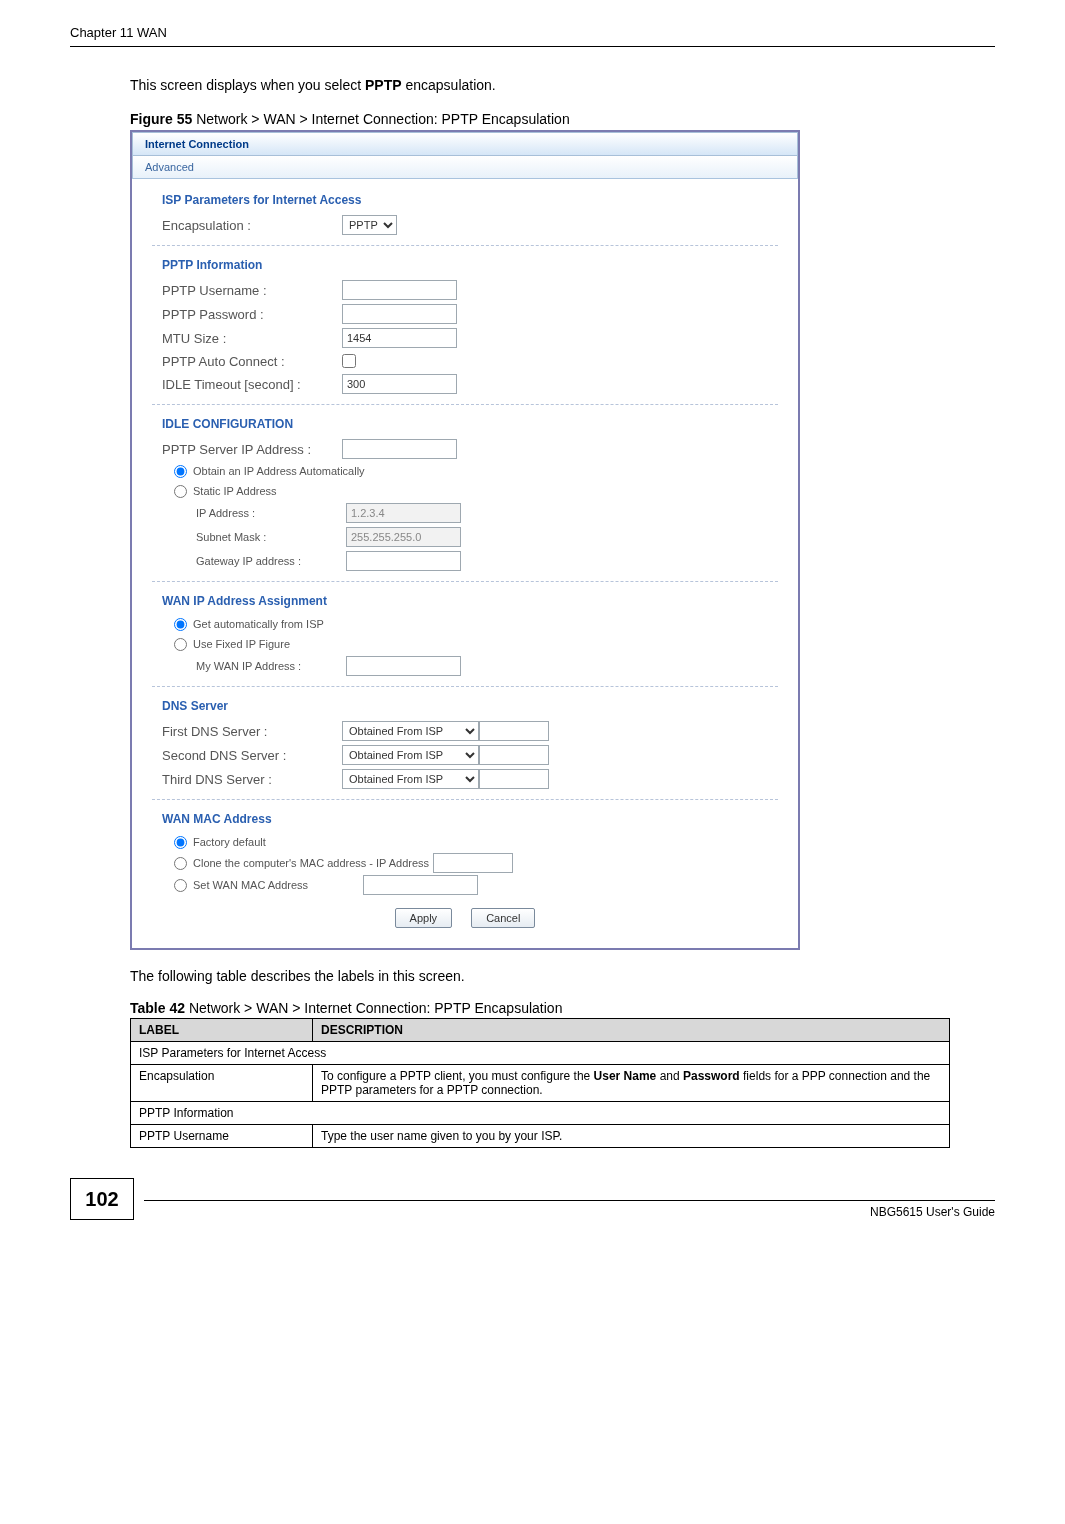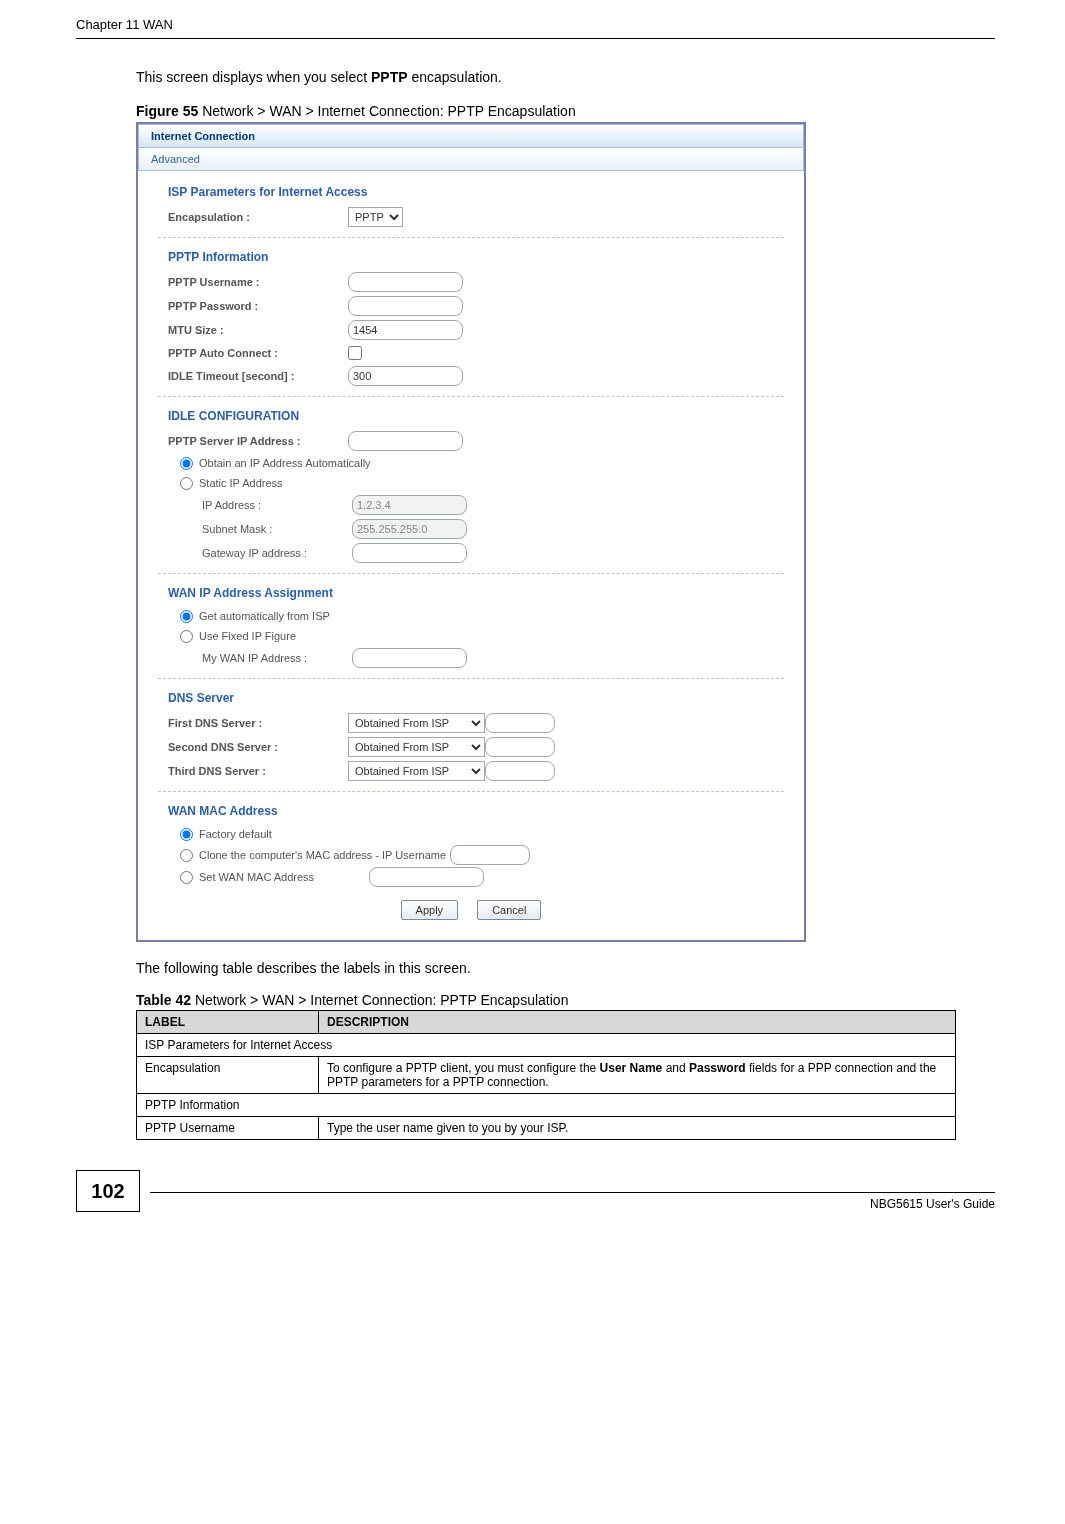--- a/index.html
+++ b/index.html
@@ -1,36 +1,36 @@
 <!DOCTYPE html>
 <html><head>
 <meta charset="utf-8">
 <style>
   * { box-sizing: border-box; margin: 0; padding: 0; }
   body { font-family: Verdana, Arial, sans-serif; font-size: 13px; color: #000; background: #fff; width: 1065px; }
-  .page { padding: 17px 70px 30px 70px; position: relative; margin-left: 6px; }
+  .page { padding: 25px 70px 30px 70px; position: relative; }
   .top-header { font-size: 13px; border-bottom: 1.5px solid #000; padding-bottom: 6px; margin-bottom: 30px; }
   .body-text { font-size: 14px; margin: 0 0 18px 60px; }
   .fig-caption { font-size: 14px; margin: 0 0 3px 60px; }
   .fig-caption .bold { font-weight: bold; }
   .screenshot-wrap { margin-left: 60px; }
   .screenshot { border: 2px solid #7b7bb0; background: #fff; width: 670px; font-family: Tahoma, Verdana, sans-serif; font-size: 11px; color: #555; }
   .tabs { display: flex; background: linear-gradient(#fefefe,#e9f2fb); border-bottom: 1px solid #a9c3de; flex-direction: column; }
   .tab { padding: 5px 12px; border: 1px solid #a7bfd8; border-bottom: none; font-size: 11px; margin-right: 0; }
   .tab.active { color: #003a88; font-weight: bold; background: linear-gradient(#fff,#d5e6f7); }
   .tab.inactive { color: #3a66a0; background: linear-gradient(#fff,#e8f1fa); }
   .panel { padding: 6px 20px 10px 20px; }
   .section-title { color: #2a5fb0; font-weight: bold; font-size: 12px; padding: 8px 0 6px 10px; }
   .row { display: flex; align-items: center; padding: 2px 0 2px 10px; min-height: 22px; }
-  .row .lbl { width: 180px; color: #555; font-size: 11px; font-weight: bold; }
+  .row .lbl { width: 180px; color: #555; font-size: 13px; }
   .row .ctrl { }
   .dash { border-top: 1px dashed #b7c4da; margin: 8px 0 4px 0; }
   select.sm, input.tx { border: 1px solid #9ea8b0; font-size: 11px; height: 20px; background: #fff; color: #333; vertical-align: middle; }
   select.sm { padding: 1px 2px; }
-  input.tx { width: 115px; padding: 2px 4px; border-radius: 8px; }
+  input.tx { width: 115px; padding: 2px 4px; }
   input.tx.dis { background: #f2f2f2; color: #888; }
   input.cb { width: 14px; height: 14px; border: 1px solid #8a97aa; vertical-align: middle; }
   .radio-row { display: flex; align-items: center; padding: 1px 0 1px 22px; min-height: 20px; }
   .radio-row input[type=radio] { margin-right: 6px; }
   .sublbl { width: 184px; padding-left: 34px; color: #555; font-size: 11px; }
   .dns-row select.sm { width: 137px; }
   .dns-row input.tx { width: 70px; margin-left: 0; }
   .btns { text-align: center; padding: 12px 0 10px 0; }
   button.bt { border: 1px solid #7a8a9c; background: linear-gradient(#ffffff,#e6ecf2); font-size: 11px; padding: 3px 14px; color: #333; border-radius: 2px; margin: 0 8px; cursor: pointer; }
   .after-fig-text { font-size: 14px; margin: 18px 0 16px 60px; }
@@ -160,21 +160,21 @@
       </div>
       <div class="dash"></div>
 
       <div class="section-title">WAN MAC Address</div>
       <div class="radio-row">
         <input type="radio" name="mac" checked="" style="">
         <span>Factory default</span>
       </div>
       <div class="radio-row">
         <input type="radio" name="mac" style="">
-        <span>Clone the computer's MAC address - IP Username</span>
+        <span>Clone the computer's MAC address - IP Address</span>
         <input class="tx" style="width: 80px; margin-left: 4px;" type="text">
       </div>
       <div class="radio-row">
         <input type="radio" name="mac" style="">
         <span style="width:170px; display:inline-block;">Set WAN MAC Address</span>
         <input class="tx" type="text" style="">
       </div>
 
       <div class="btns">
         <button class="bt">Apply</button>

